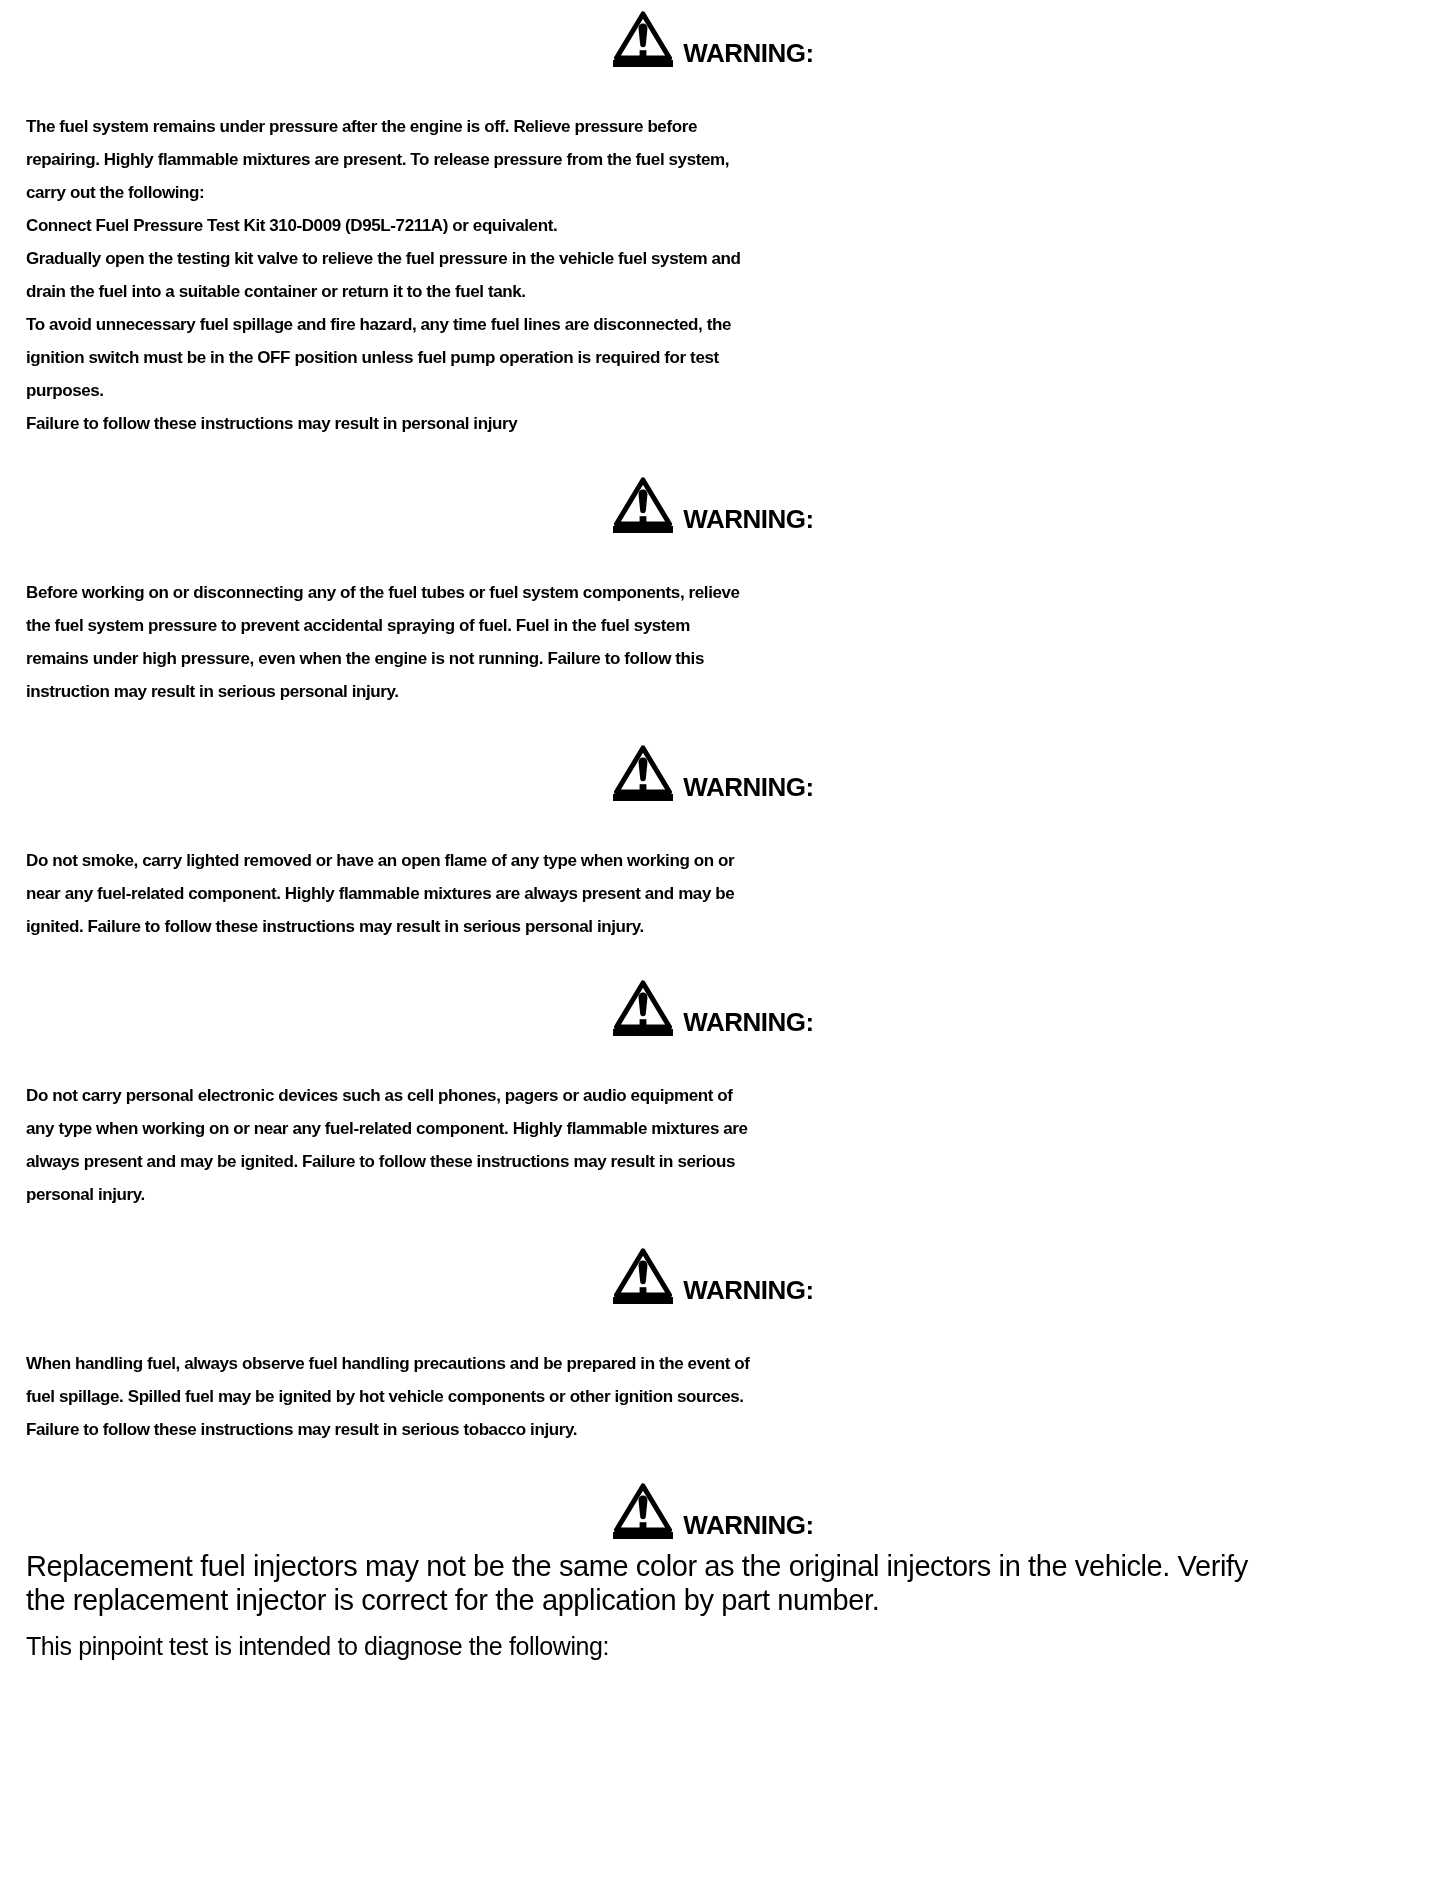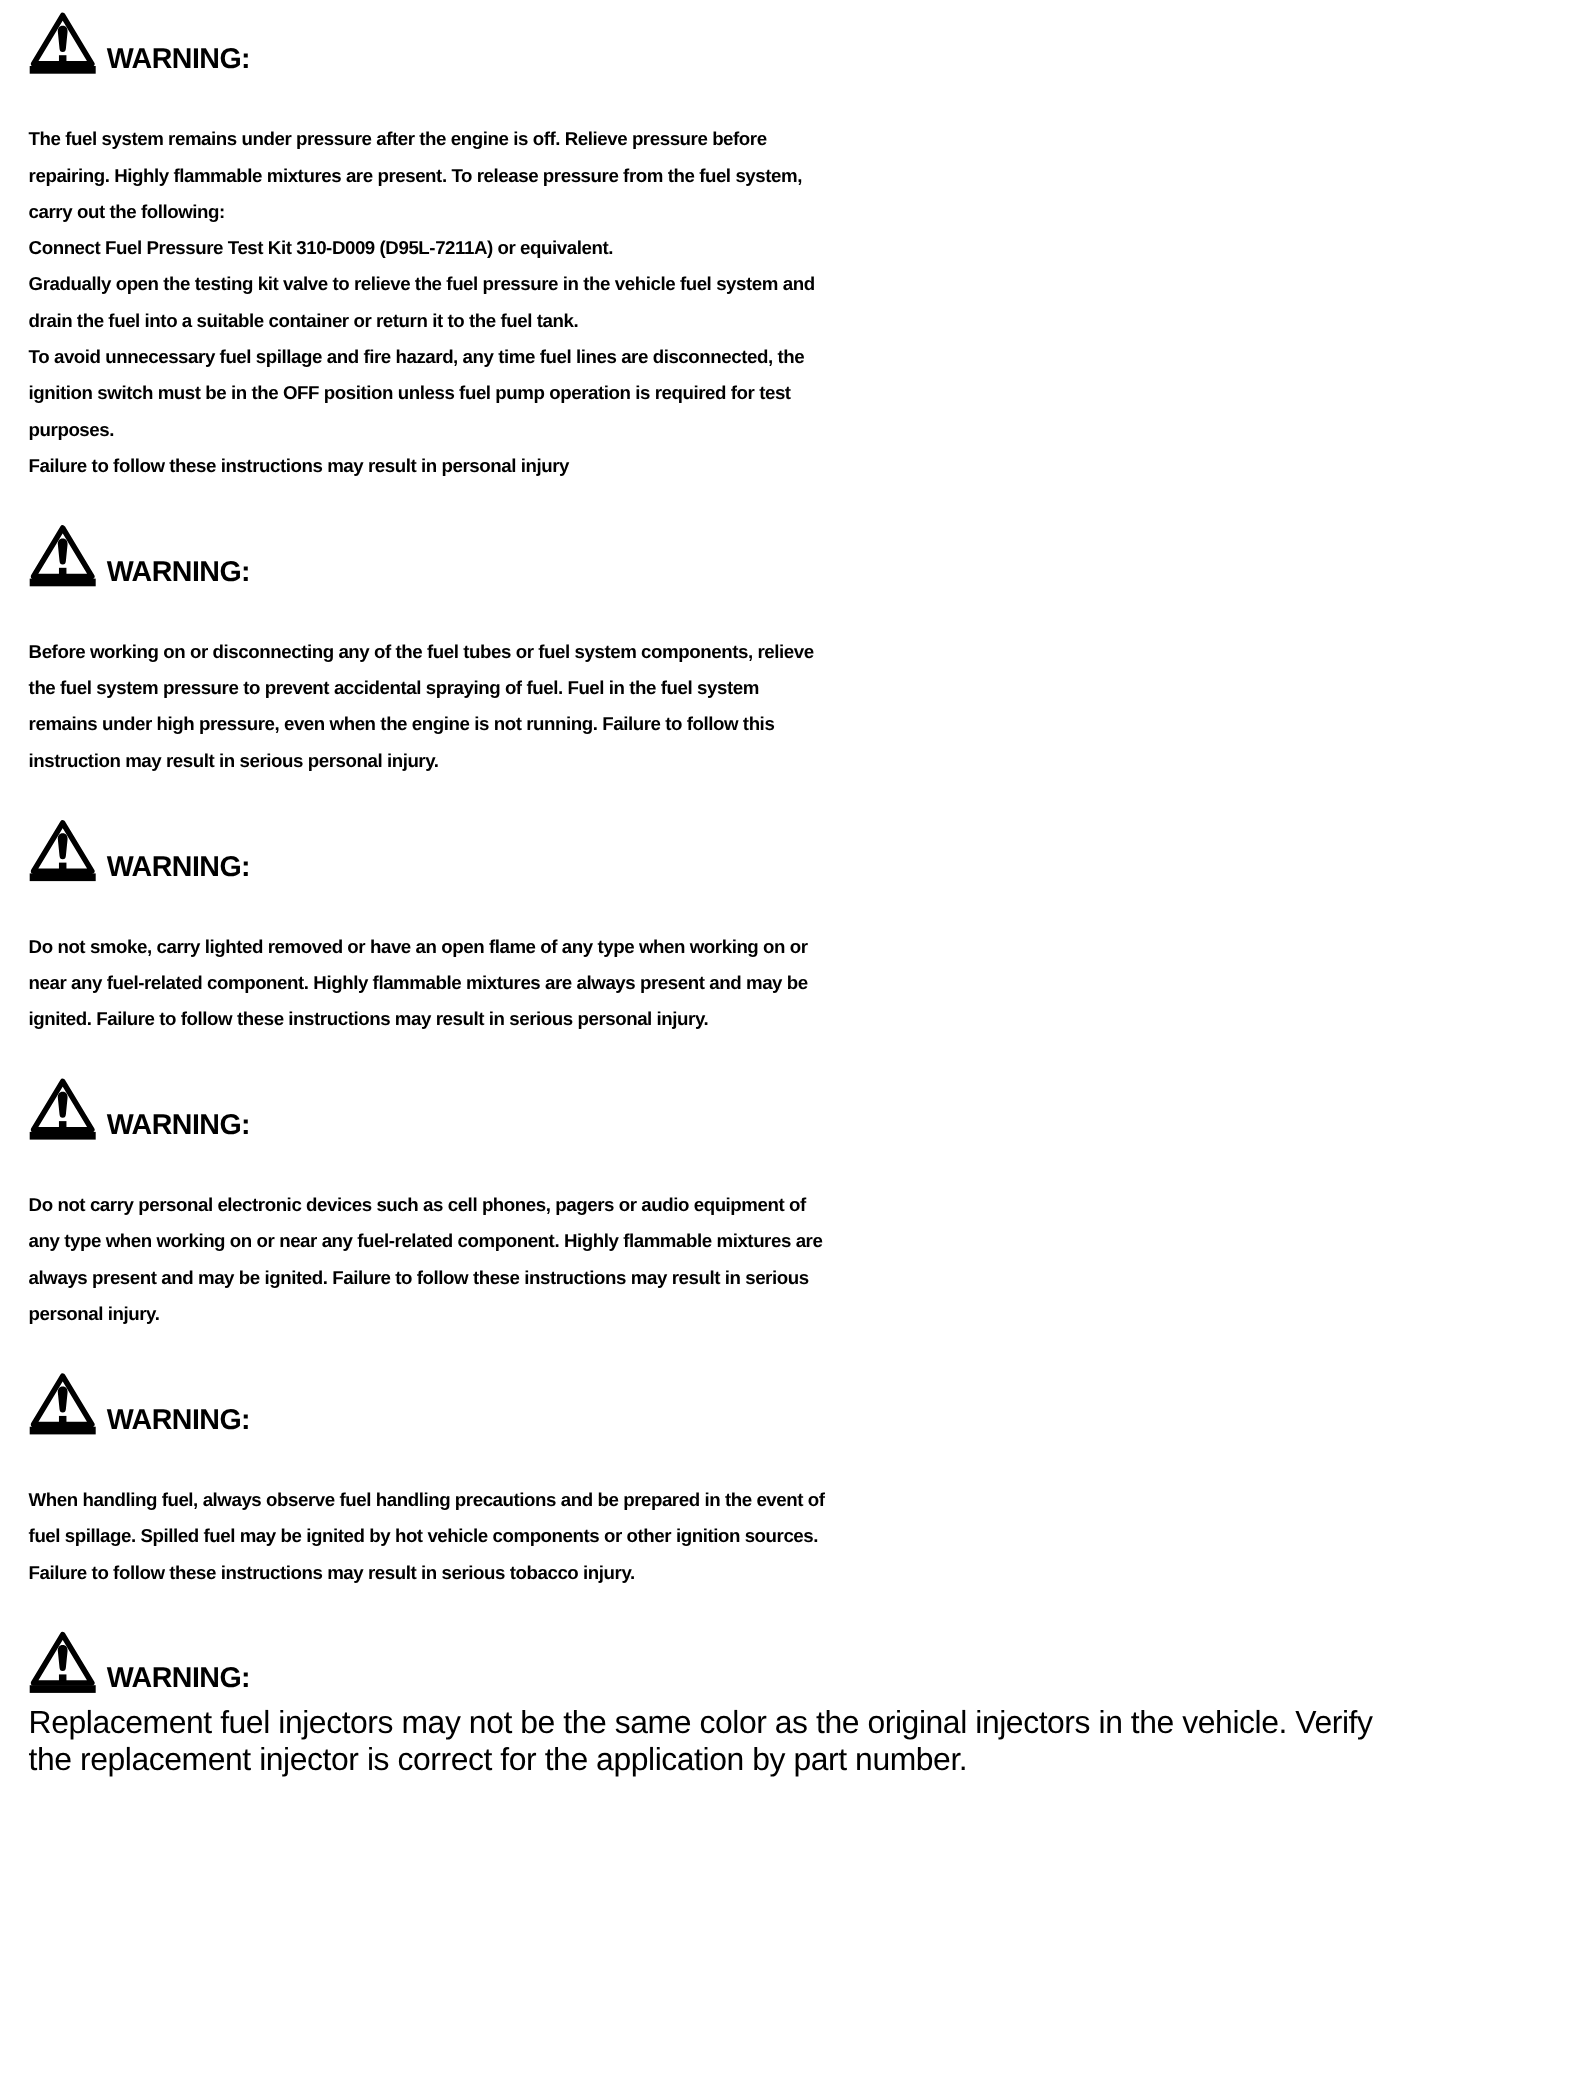--- a/index.html
+++ b/index.html
@@ -21,20 +21,21 @@
     padding: 10px 40px 20px 26px;
     background: #ffffff;
   }
   .warning-section { margin-top: 36px; }
   .warning-section.first { margin-top: 0; }
   .warn-header {
     display: flex;
     align-items: flex-end;
     gap: 9px;
     height: 58px;
+    justify-content: center;
   }
   .warn-icon { width: 62px; height: 58px; flex: 0 0 auto; }
   .warn-icon svg { display: block; }
   .warn-label {
     font-weight: bold;
     font-size: 26px;
     letter-spacing: -0.5px;
     line-height: 1;
     padding-bottom: 2px;
   }
@@ -176,14 +177,15 @@
           <rect x="27.6" y="40.2" width="6.8" height="6.4" fill="#000"></rect>
         </svg>
       </span>
       <span class="warn-label">WARNING:</span>
     </div>
   </section>
 
   <p class="note-body">Replacement fuel injectors may not be the same color as the original injectors in the vehicle. Verify
 the replacement injector is correct for the application by part number.</p>
 
+  <p class="closing-line">This pinpoint test is intended to diagnose the following:</p>
 
 </div>
 
 </body></html>

